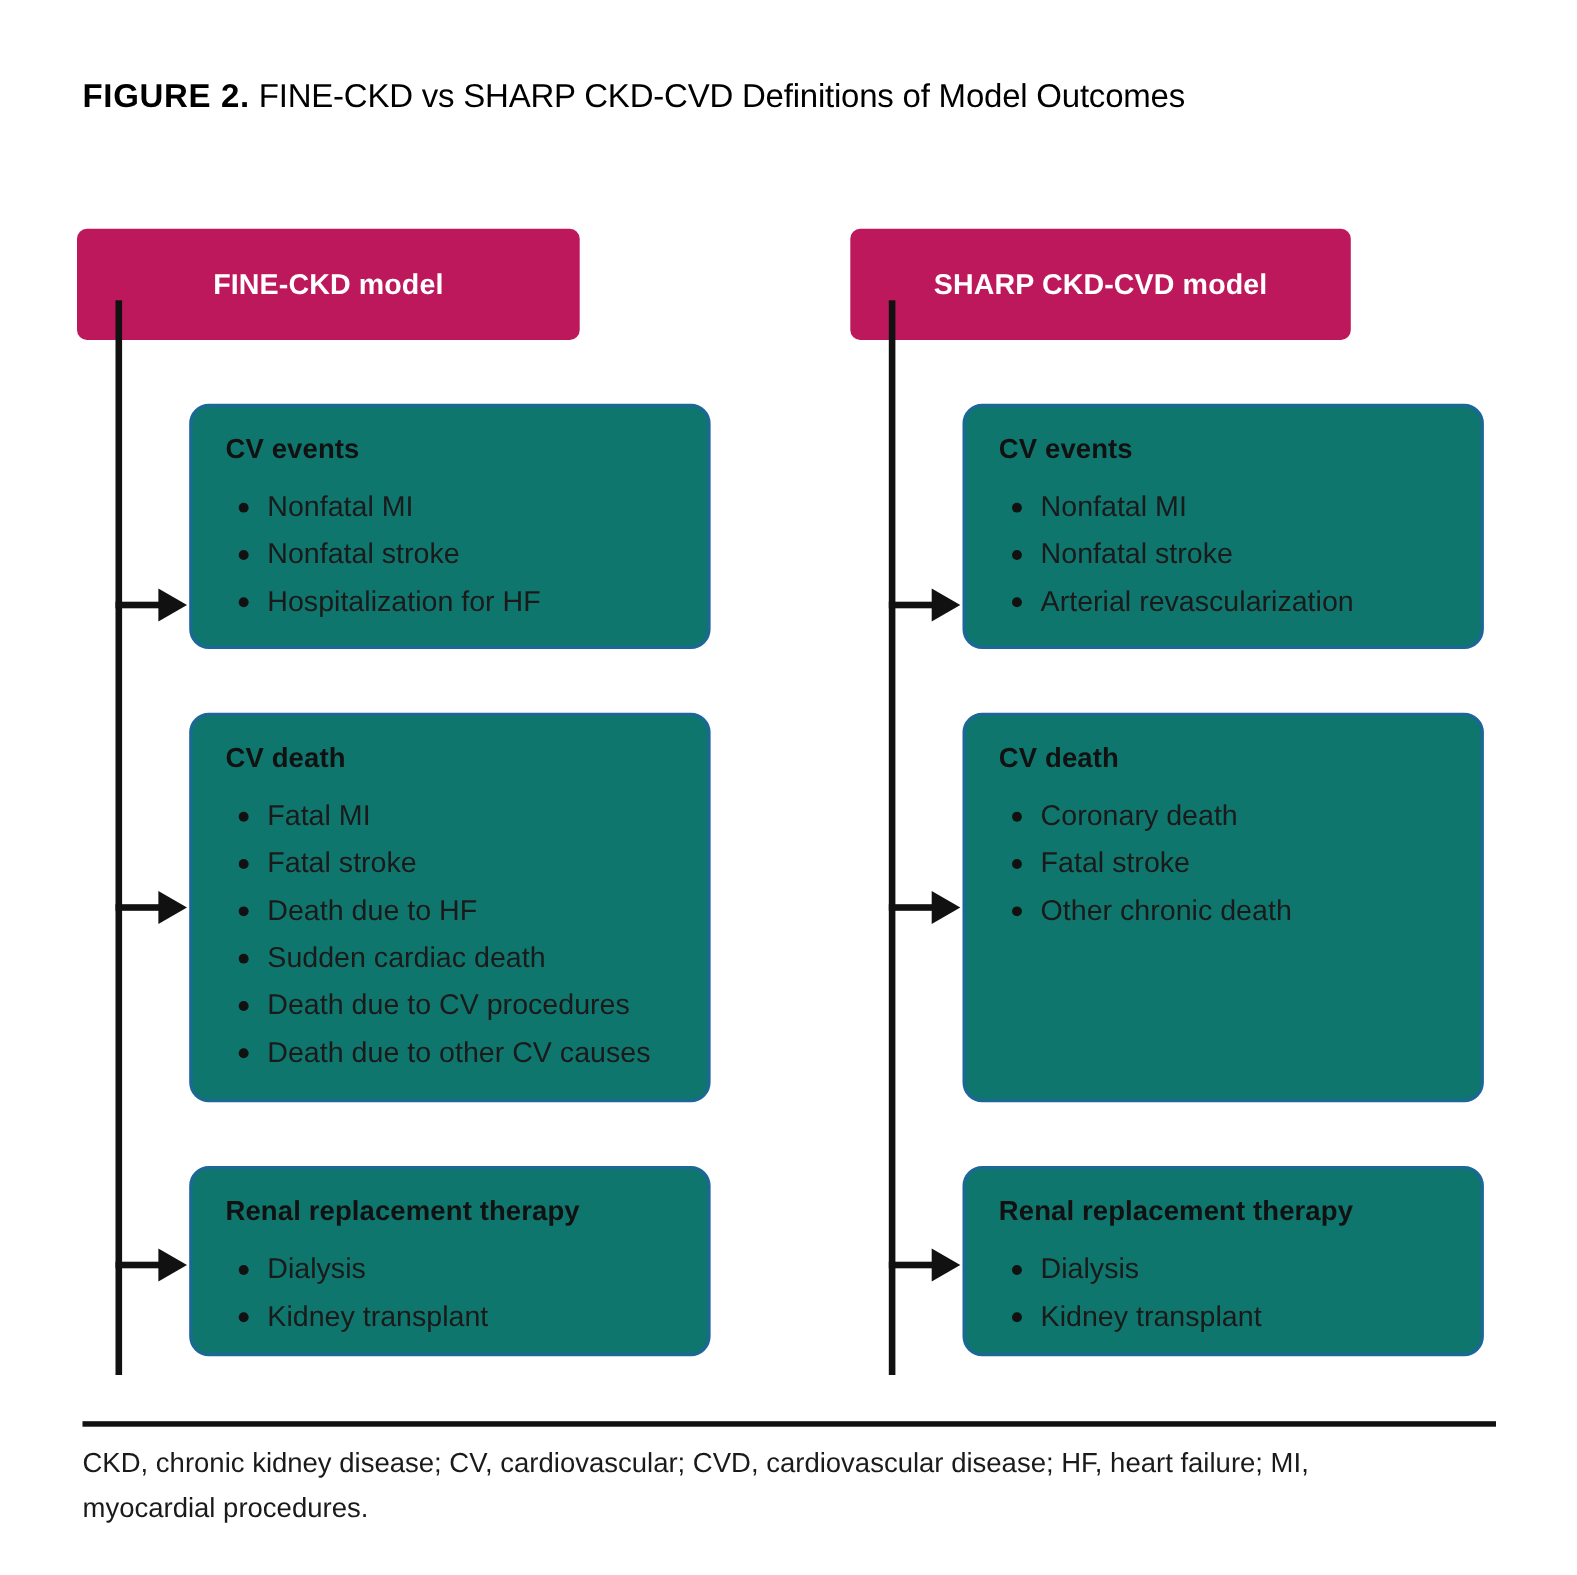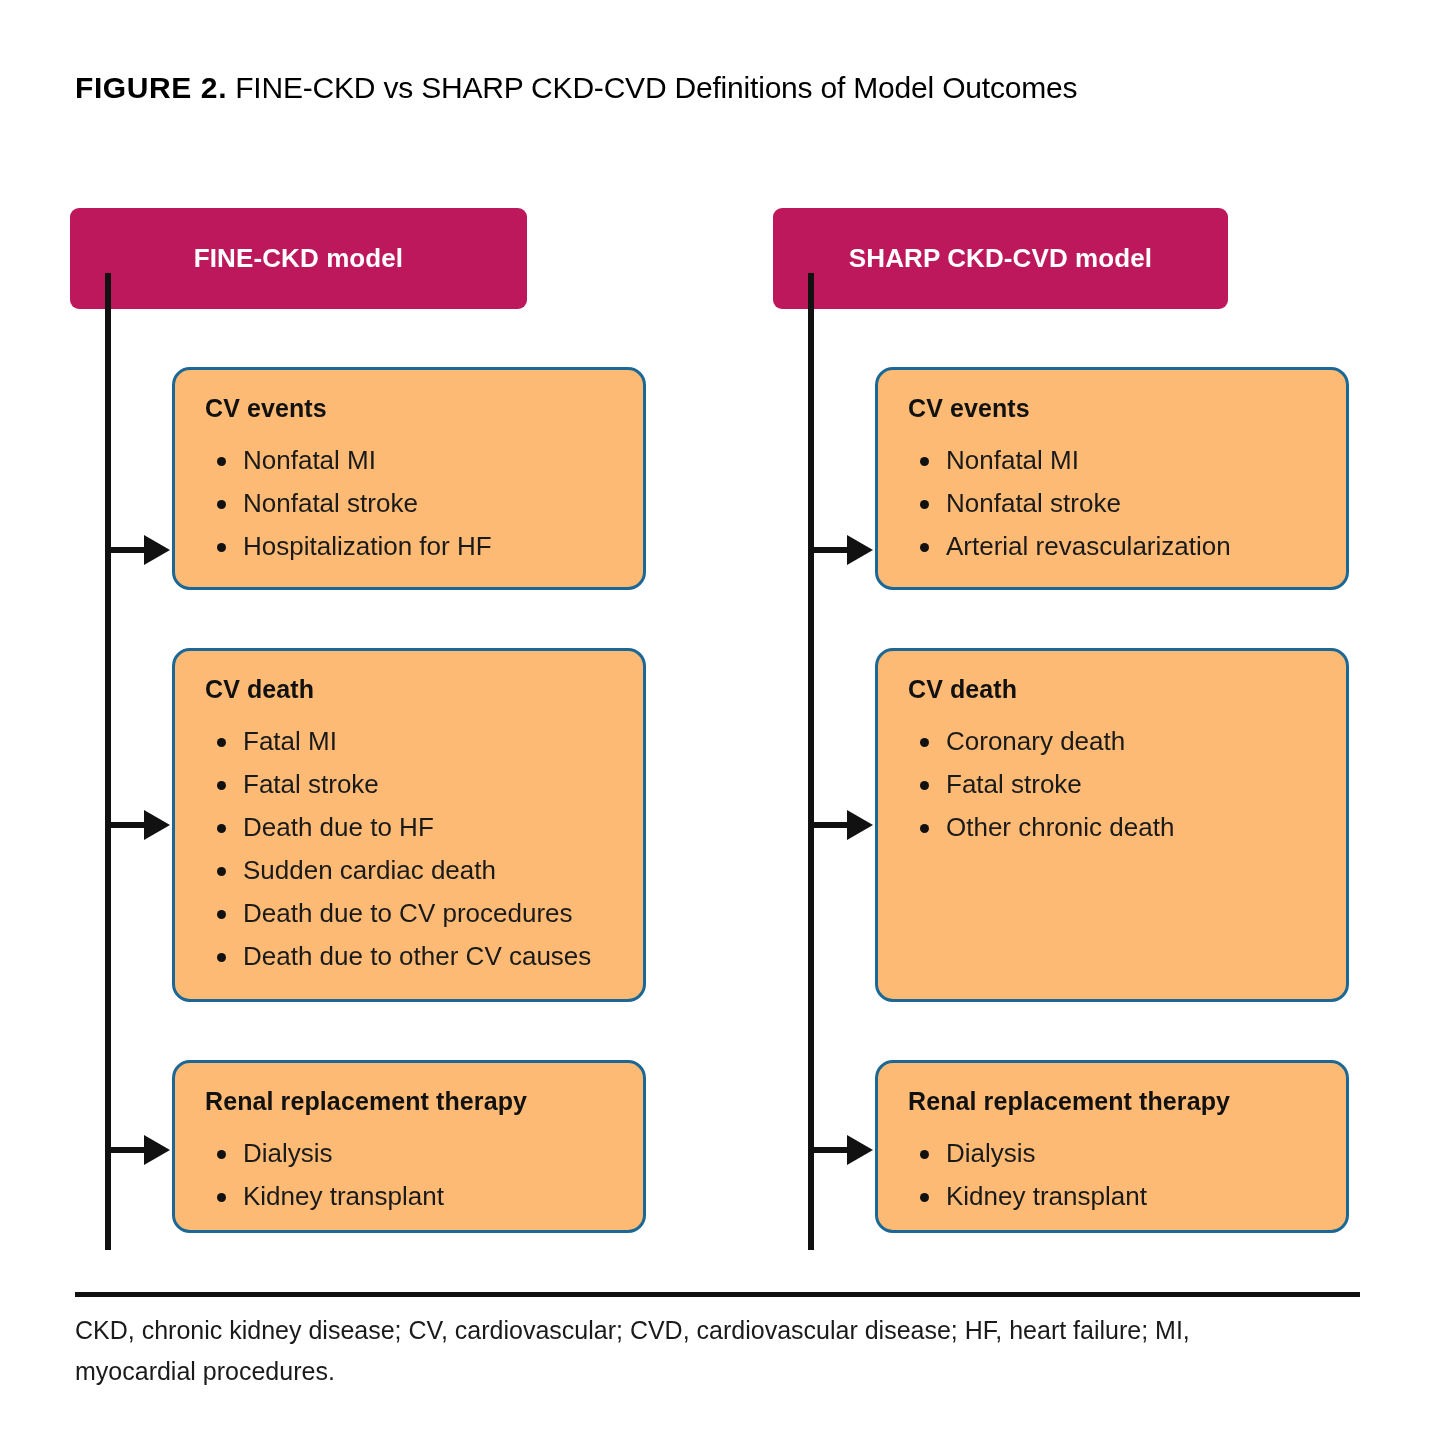--- a/index.html
+++ b/index.html
@@ -94,21 +94,21 @@
     border-left: 26px solid #111111;
   }
 
   
   .outcome-box {
     position: absolute;
     left: 102px;          
     box-sizing: border-box;
     border: 3px solid #1b6795;
     border-radius: 18px;
-    background: #fdba74;
+    background: #0f766e;
     padding: 24px 30px 20px 30px;
   }
   .column.left  .outcome-box { width: 474px; }
   .column.right .outcome-box { width: 474px; }
 
   .box-title {
     font-size: 25px;
     font-weight: bold;
     color: #111111;
     margin: 0 0 16px 0;

